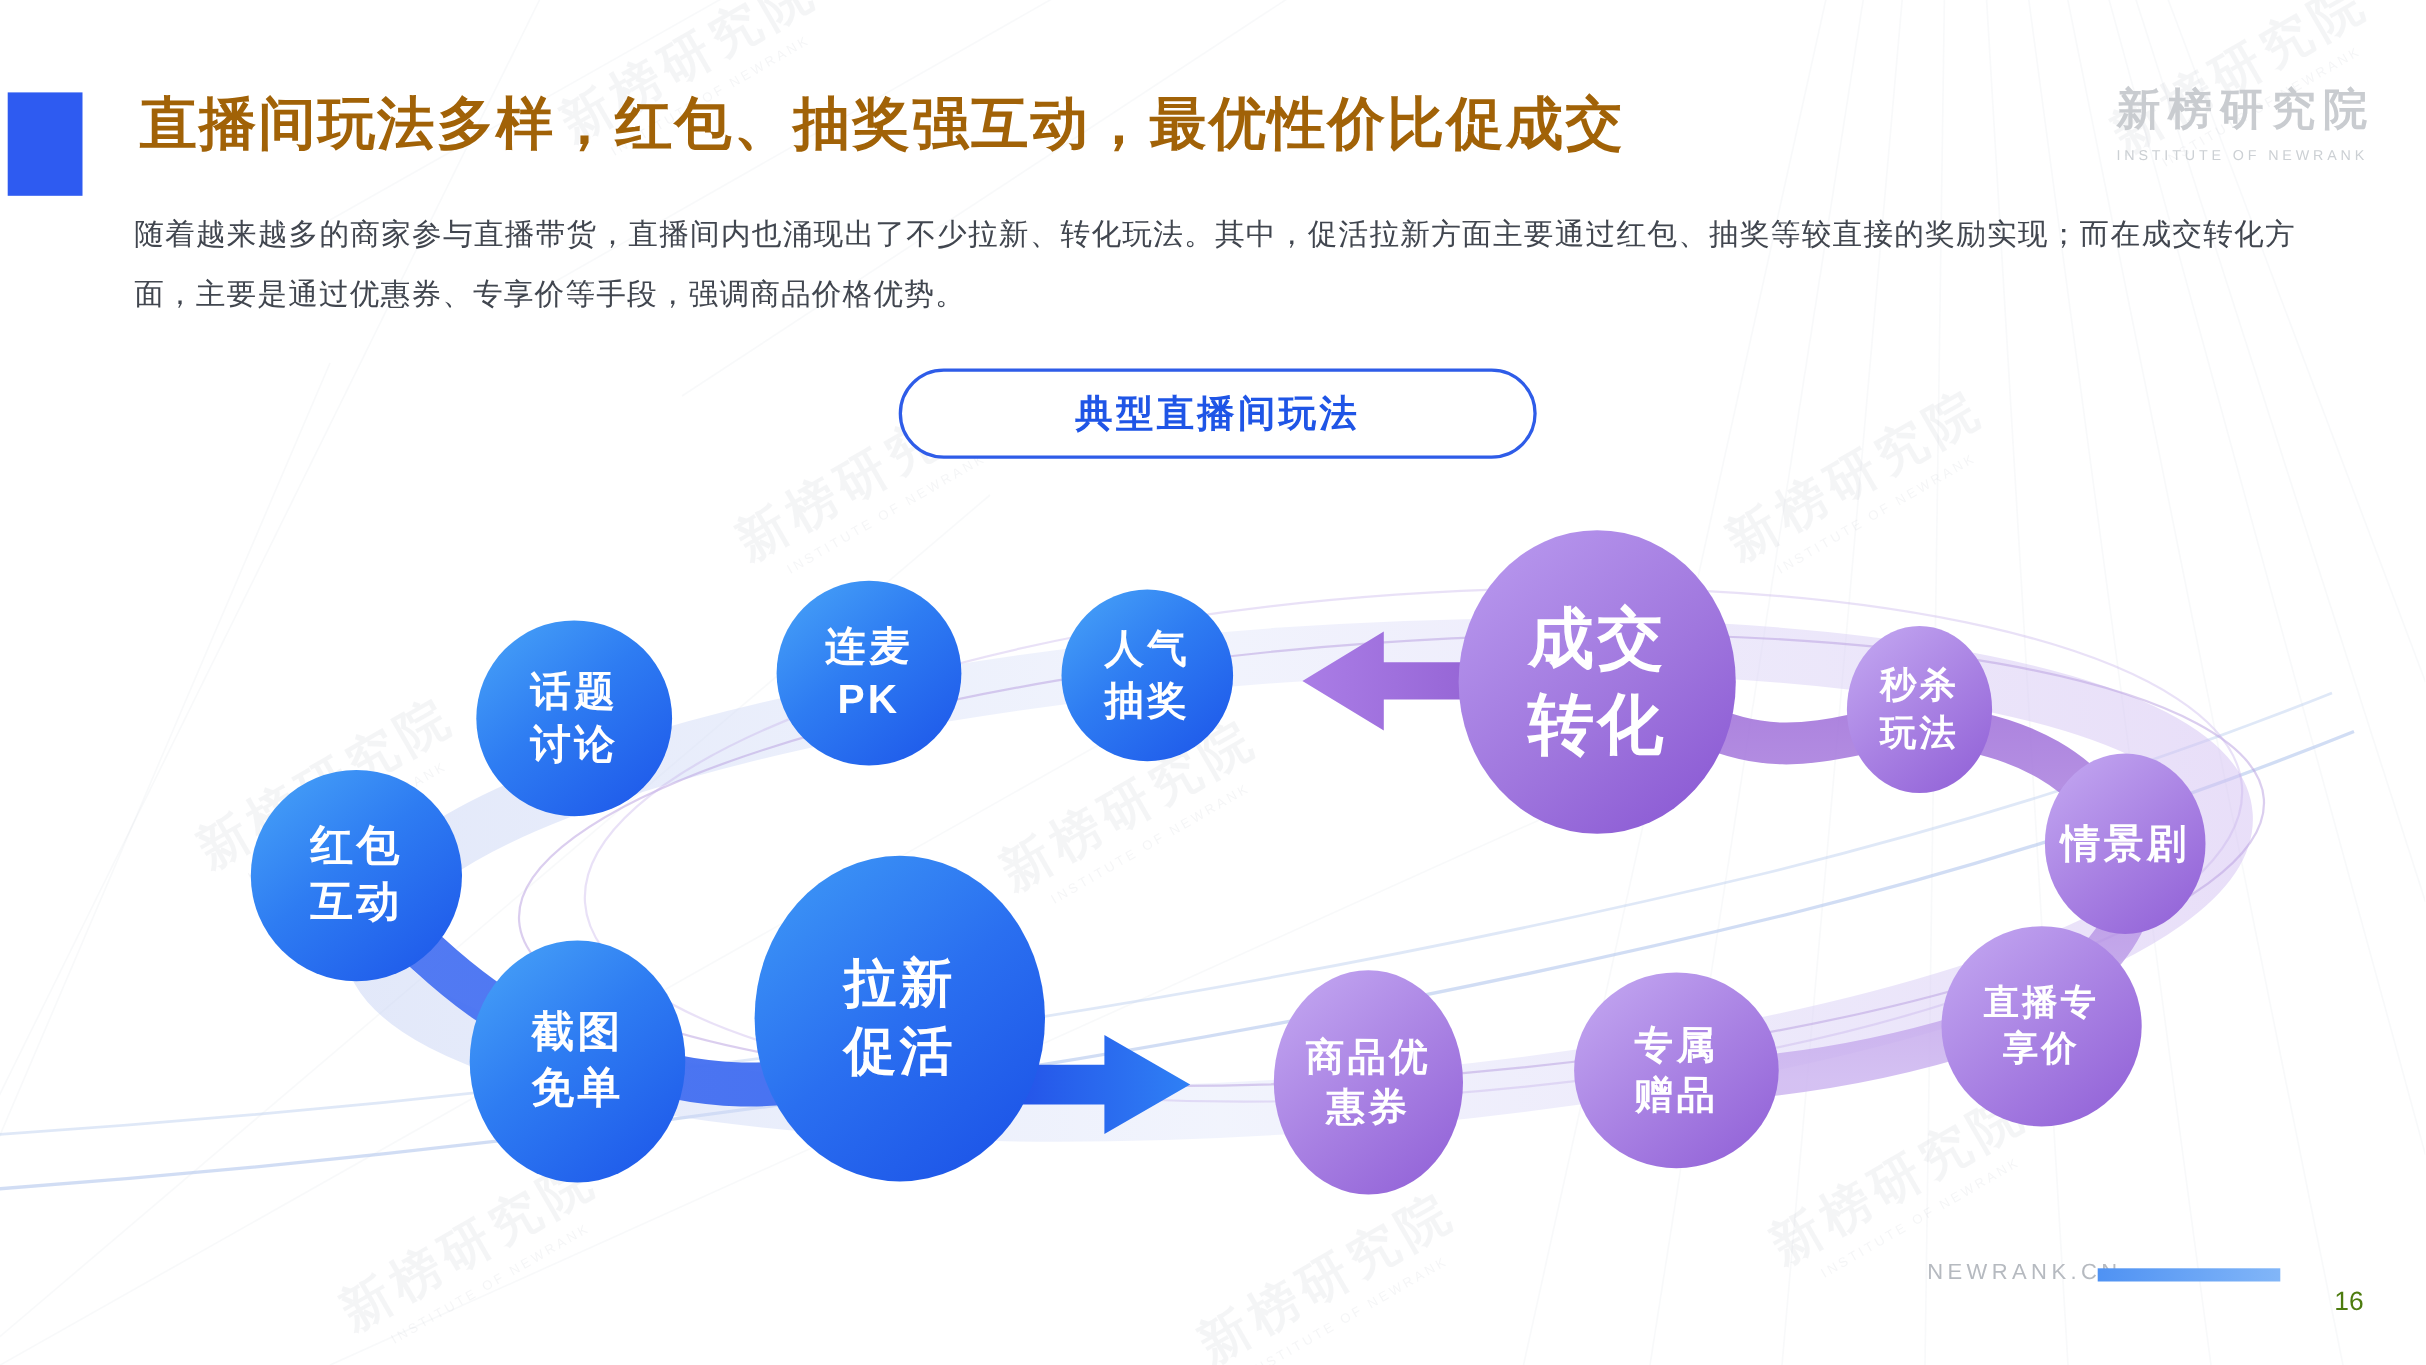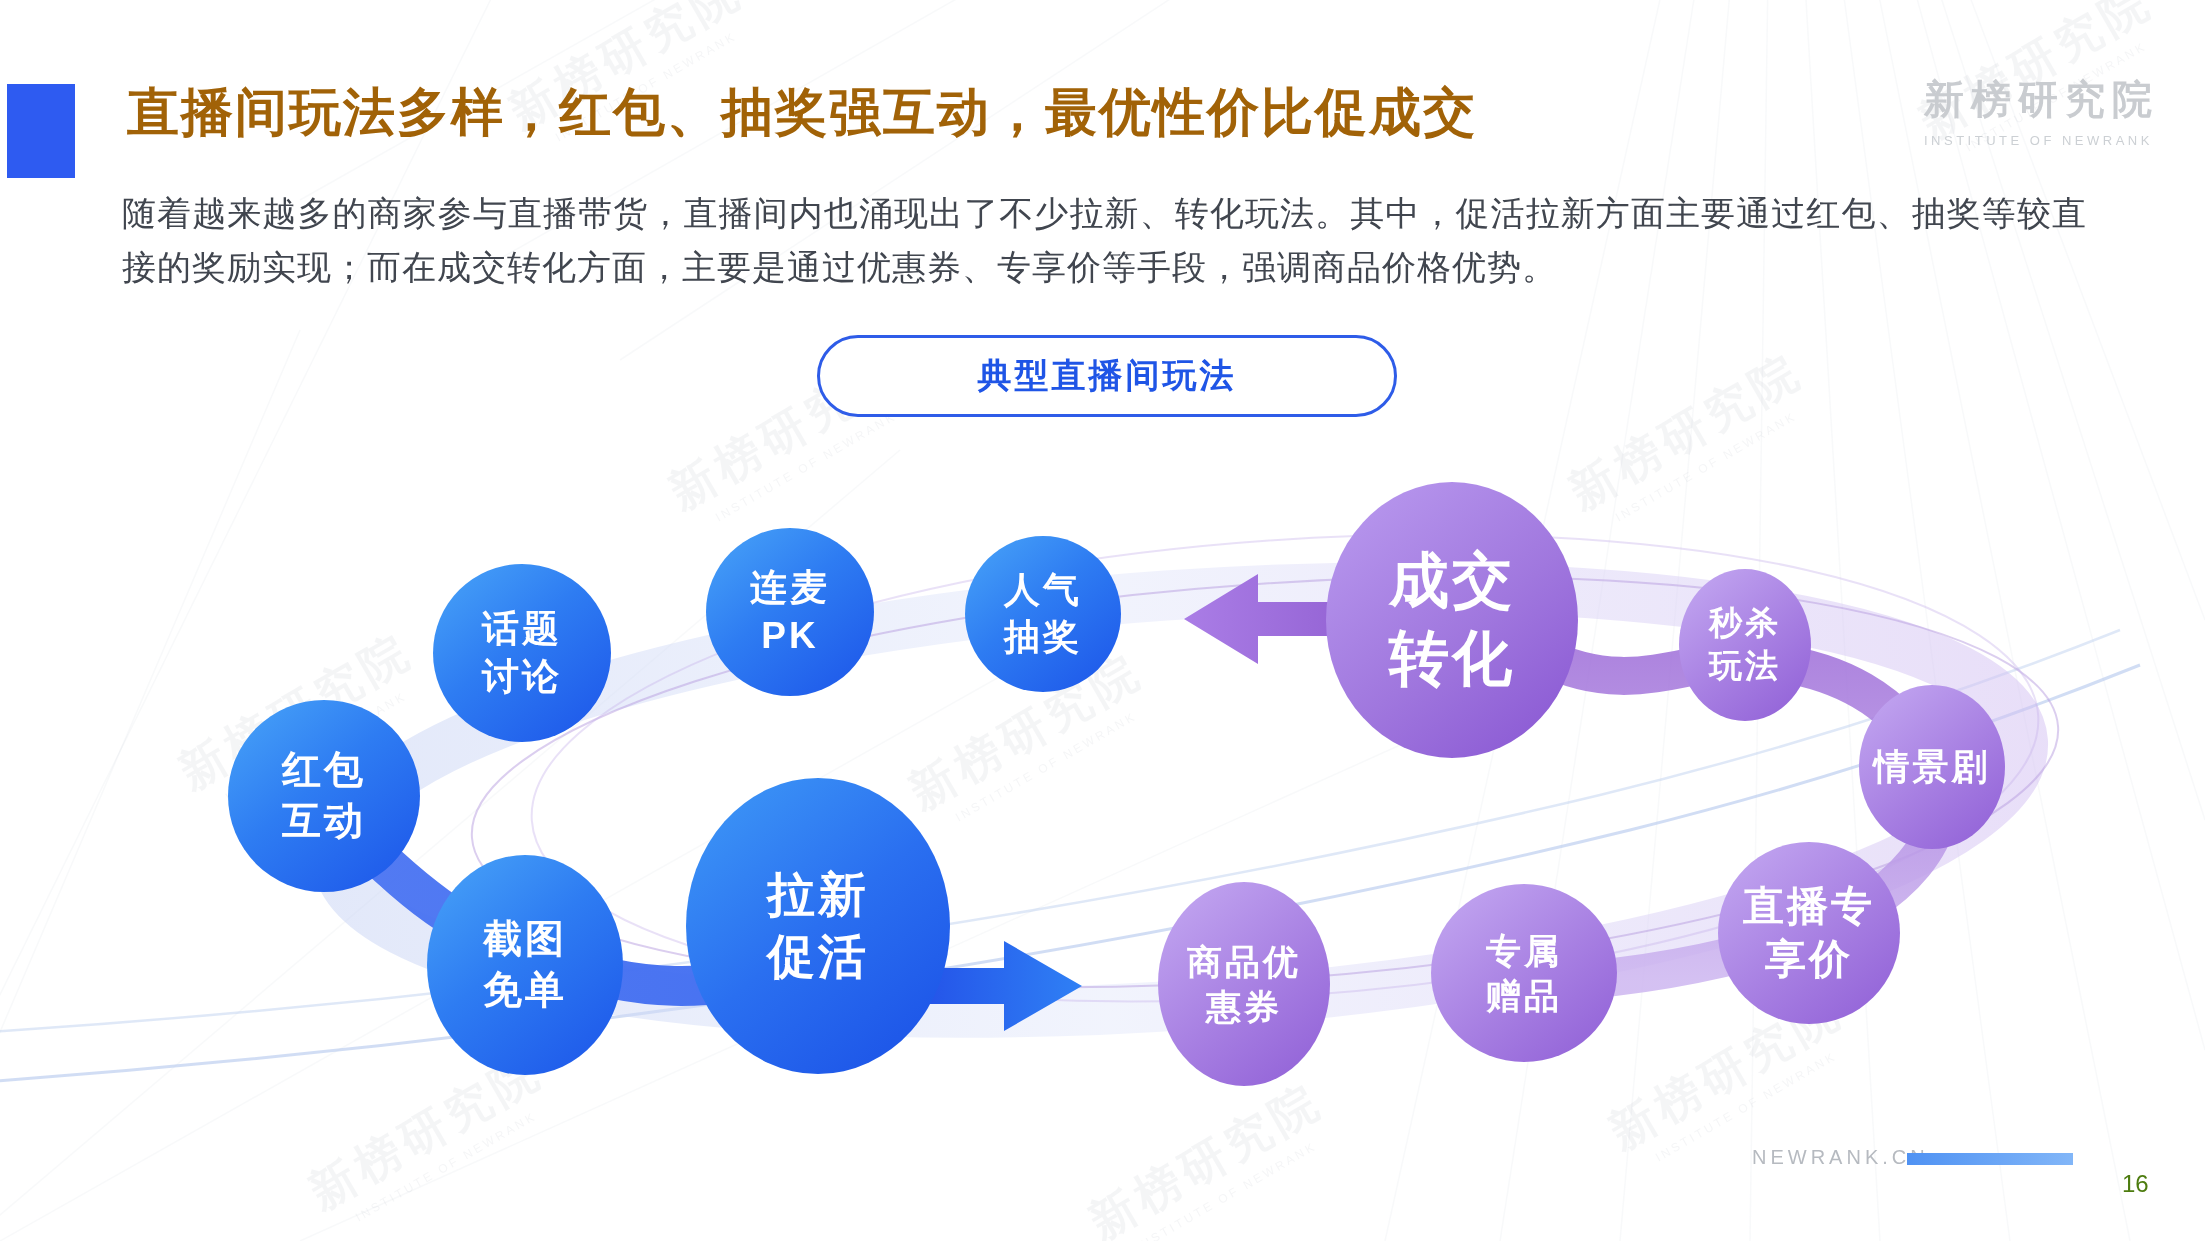--- a/index.html
+++ b/index.html
@@ -10,21 +10,21 @@
   svg.bg{position:absolute;left:0;top:0;width:2205px;height:1241px;}
 
   
   .accent-square{position:absolute;left:7px;top:84px;width:68px;height:94px;background:#2e5bf1;}
   .page-title{
     position:absolute;left:127px;top:78px;width:1760px;
     font-size:52px;font-weight:700;color:#a16207;letter-spacing:2px;white-space:nowrap;
   }
   .intro{
     position:absolute;left:122px;top:186px;width:1965px;
-    font-size:34px;color:#41464f;line-height:54px;letter-spacing:1px;text-align:justify;
+    font-size:27px;color:#41464f;line-height:54px;letter-spacing:1px;text-align:justify;
   }
   .logo{position:absolute;right:46px;top:72px;text-align:left;}
   .logo-name{font-size:40px;font-weight:700;color:#c9ccd0;letter-spacing:7px;white-space:nowrap;}
   .logo-sub{margin-top:6px;font-size:13px;color:#ccd0d4;letter-spacing:3.5px;white-space:nowrap;}
 
   
   .pill{
     position:absolute;left:817px;top:335px;width:580px;height:82px;box-sizing:border-box;
     border:3px solid #2e5ce8;border-radius:44px;background:#ffffff;
     display:flex;align-items:center;justify-content:center;text-align:center;
@@ -204,21 +204,21 @@
     <span class="node-label">秒杀
 玩法</span>
   </div>
   <div class="node purple-big" style="left:1326px;top:482px;width:252px;height:276px;font-size:60px">
     <span class="node-label">成交
 转化</span>
   </div>
   <div class="node purple" style="left:1859px;top:685px;width:146px;height:164px;font-size:36px">
     <span class="node-label">情景剧</span>
   </div>
-  <div class="node purple" style="left:1718px;top:842px;width:182px;height:182px;font-size:41px">
+  <div class="node purple" style="left:1765px;top:842px;width:182px;height:182px;font-size:32px">
     <span class="node-label">直播专
 享价</span>
   </div>
   <div class="node purple" style="left:1431px;top:884px;width:186px;height:178px;font-size:35px">
     <span class="node-label">专属
 赠品</span>
   </div>
   <div class="node purple" style="left:1158px;top:882px;width:172px;height:204px;font-size:35px">
     <span class="node-label">商品优
 惠券</span>

